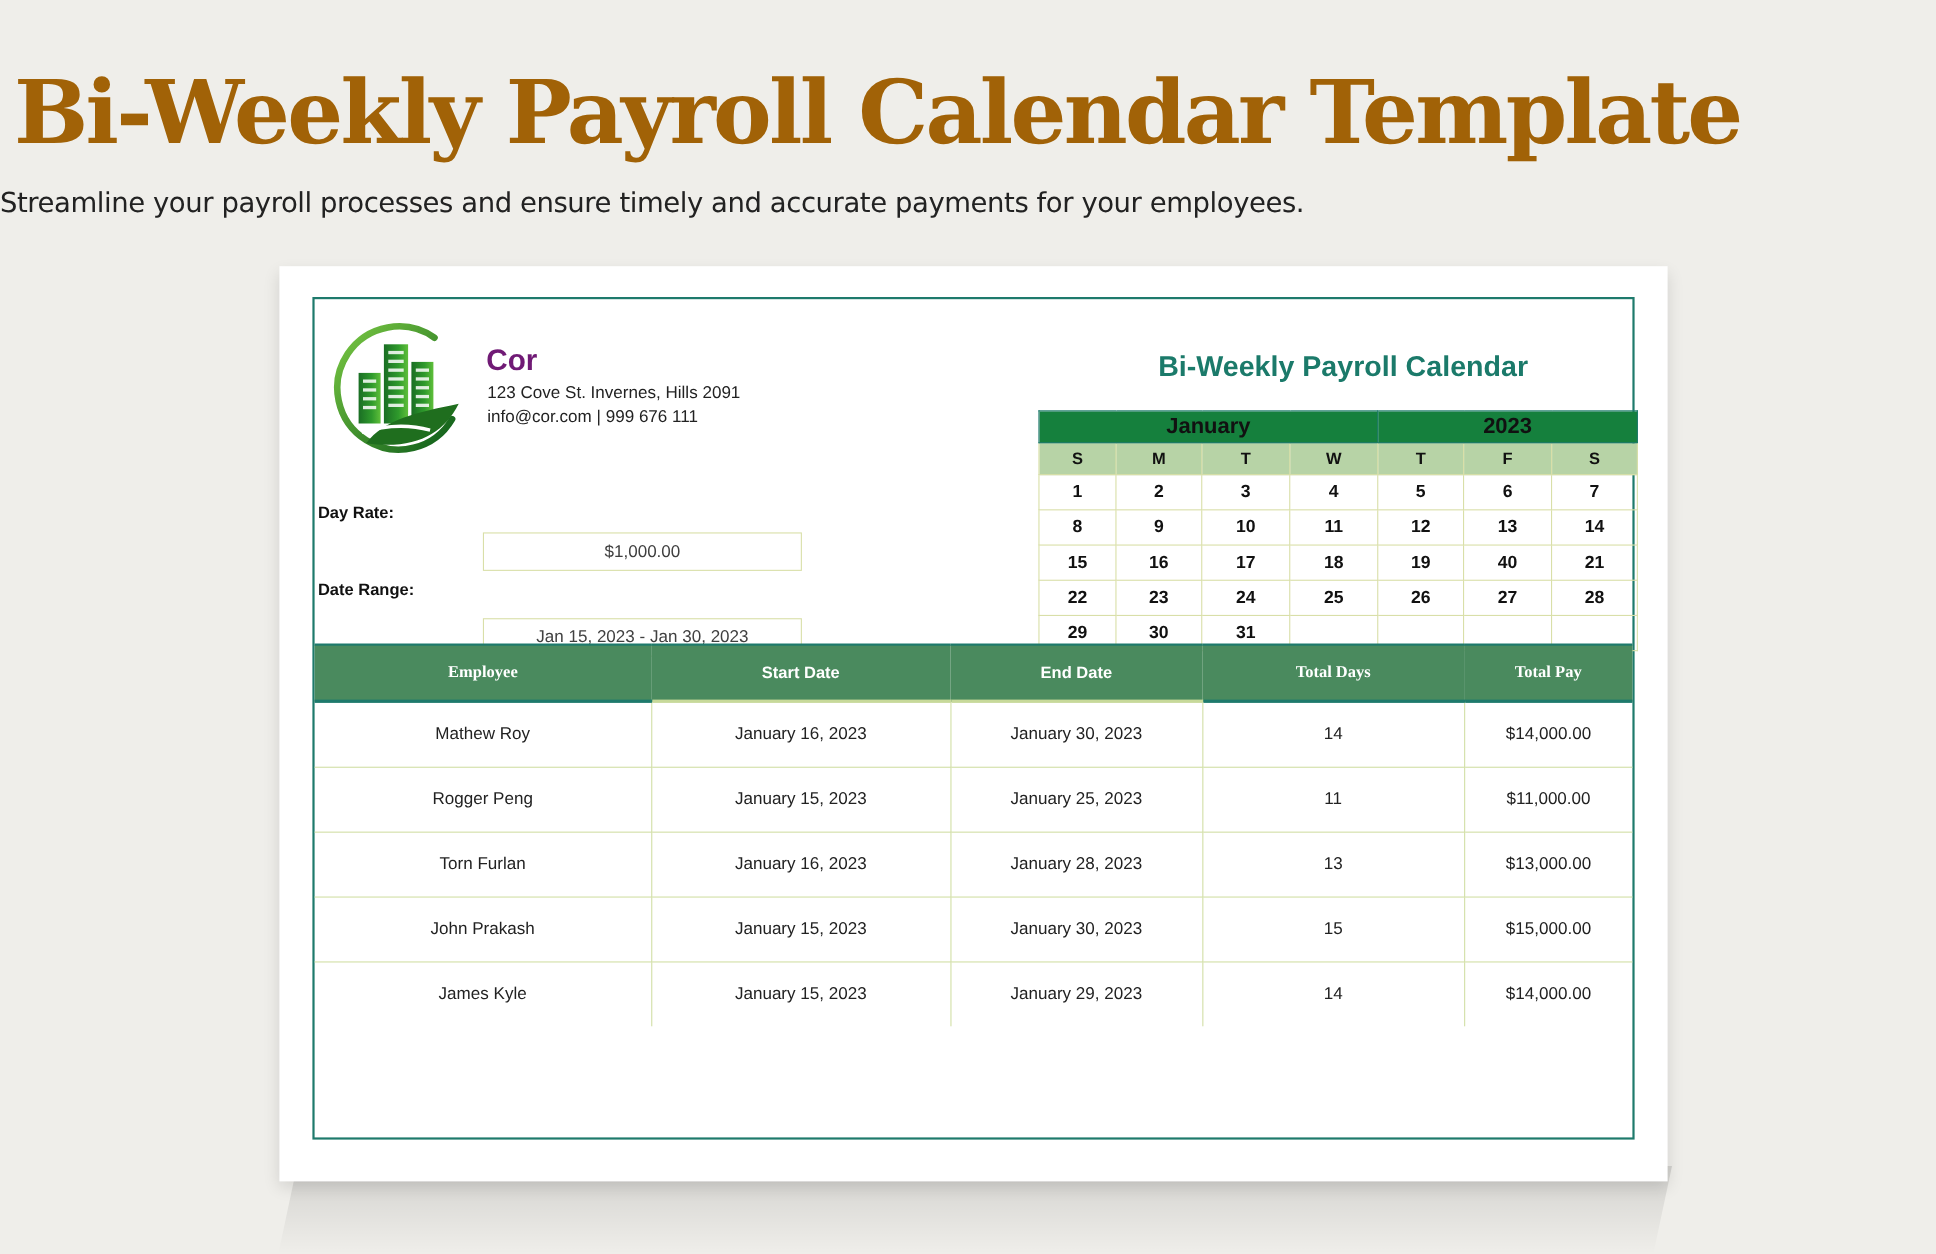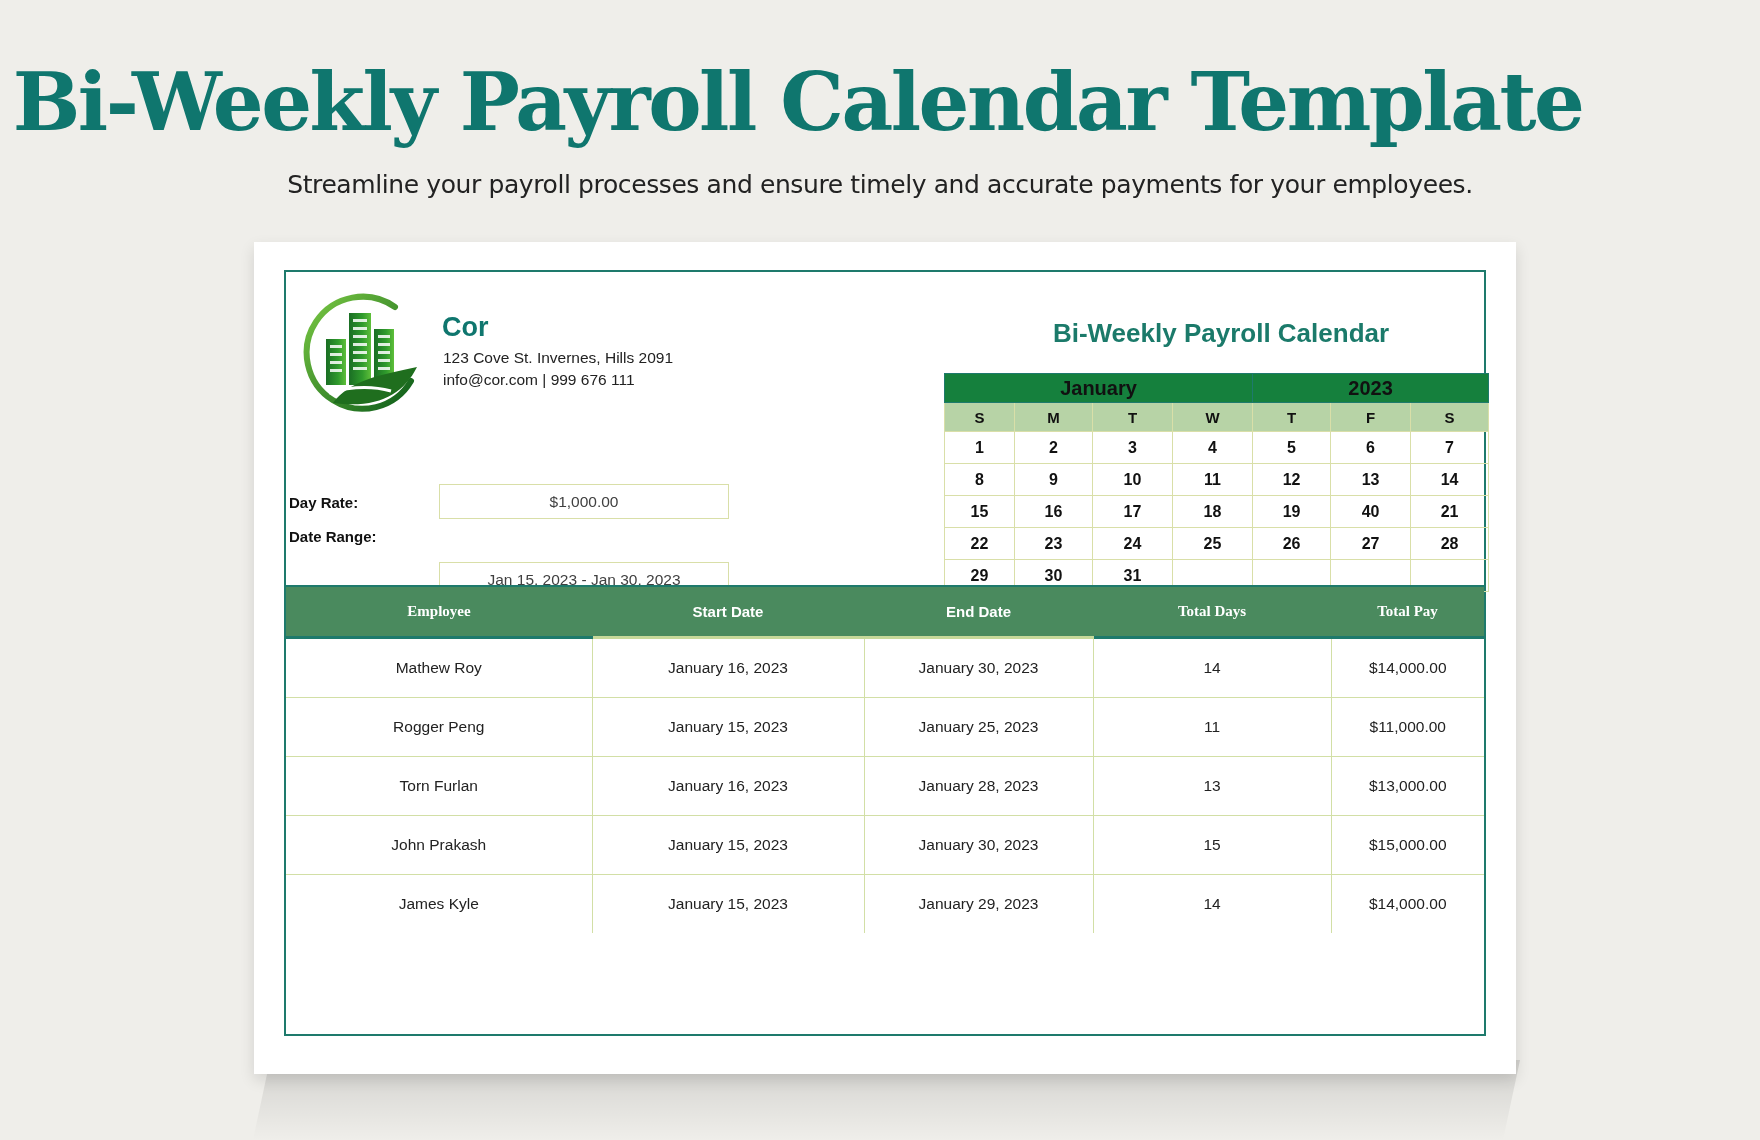--- a/index.html
+++ b/index.html
@@ -4,45 +4,45 @@
 <style>
   html, body { margin:0; padding:0; }
   body {
     width:1760px; height:1140px; position:relative; overflow:hidden;
     background:#efeeea;
     font-family:"Liberation Sans", sans-serif;
   }
   .page-title {
     position:absolute; left:0; top:52px; width:1595px; text-align:center;
     font-family:"DejaVu Serif", serif; font-size:80px; font-weight:bold;
-    color:#0f766e; letter-spacing:-2.5px; line-height:100px;
+    color:#a16207; letter-spacing:-2.5px; line-height:100px;
   }
   .page-subtitle {
-    position:absolute; left:0; top:170px; width:1760px; text-align:center;
+    position:absolute; left:0; top:170px; width:1760px; 
     font-family:"DejaVu Sans", sans-serif; font-size:25px; color:#222;
     letter-spacing:-0.4px;
   }
   .card-shadow {
     position:absolute; left:270px; top:1060px; width:1250px; height:80px;
     background:linear-gradient(to bottom, rgba(0,0,0,0.12), rgba(0,0,0,0));
     transform:skewX(-12deg); transform-origin:top left;
   }
   .card {
     position:absolute; left:254px; top:242px; width:1262px; height:832px;
     background:#fff;
     box-shadow:0 6px 14px rgba(0,0,0,0.12);
   }
   .frame {
     position:absolute; left:30px; top:28px; width:1202px; height:766px;
     border:2px solid #1e7a6c; box-sizing:border-box;
   }
   
   .logo { position:absolute; left:13px; top:21px; width:124px; height:124px; }
   .company-name {
-    position:absolute; left:156px; top:40px; font-size:27px; font-weight:bold; color:#0f766e;
+    position:absolute; left:156px; top:40px; font-size:27px; font-weight:bold; color:#701a75;
   }
   .company-line {
     position:absolute; left:157px; font-size:15.5px; color:#222;
   }
   .lbl { position:absolute; left:3px; font-size:15px; font-weight:bold; color:#111; }
   .fieldbox {
     position:absolute; left:153px; width:290px; height:35px; box-sizing:border-box;
     border:1.5px solid #d9dfa8; display:flex; align-items:center; justify-content:center;
     font-size:15.5px; color:#404040; background:#fff;margin-top:36px;
   }
@@ -126,21 +126,21 @@
           <rect x="79" y="74" width="12" height="3"></rect>
       </g>
       <path d="M34 110 C50 88 80 82 118 74 C104 102 78 116 34 110 Z" fill="#1f6e1e"></path>
       <path d="M30 100 C50 94 70 92 92 98" fill="none" stroke="#ffffff" stroke-width="3"></path>
     </svg>
 
     <div class="company-name">Cor</div>
     <div class="company-line" style="top:77px;">123 Cove St. Invernes, Hills 2091</div>
     <div class="company-line" style="top:99px;">info@cor.com | 999 676 111</div>
 
-    <div class="lbl" style="top:186px;margin-top:36px;">Day Rate:</div>
+    <div class="lbl" style="top:186px;">Day Rate:</div>
     <div class="fieldbox" style="top:176px;">$1,000.00</div>
 
     <div class="lbl" style="top:256px;">Date Range:</div>
     <div class="fieldbox" style="top:254px;">Jan 15, 2023 - Jan 30, 2023</div>
 
     <div class="cal-title">Bi-Weekly Payroll Calendar</div>
 
     <table class="cal">
       <colgroup>
         <col style="width:70px">

